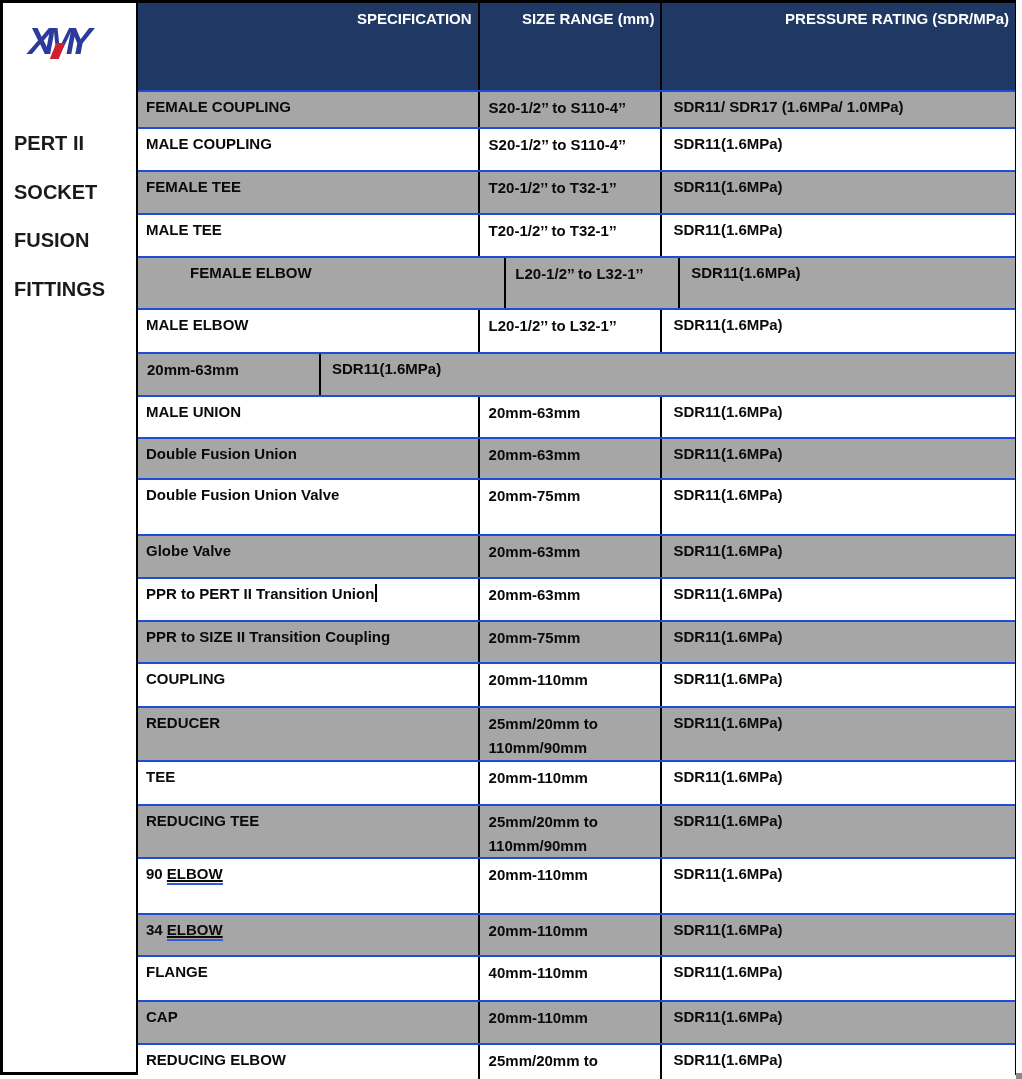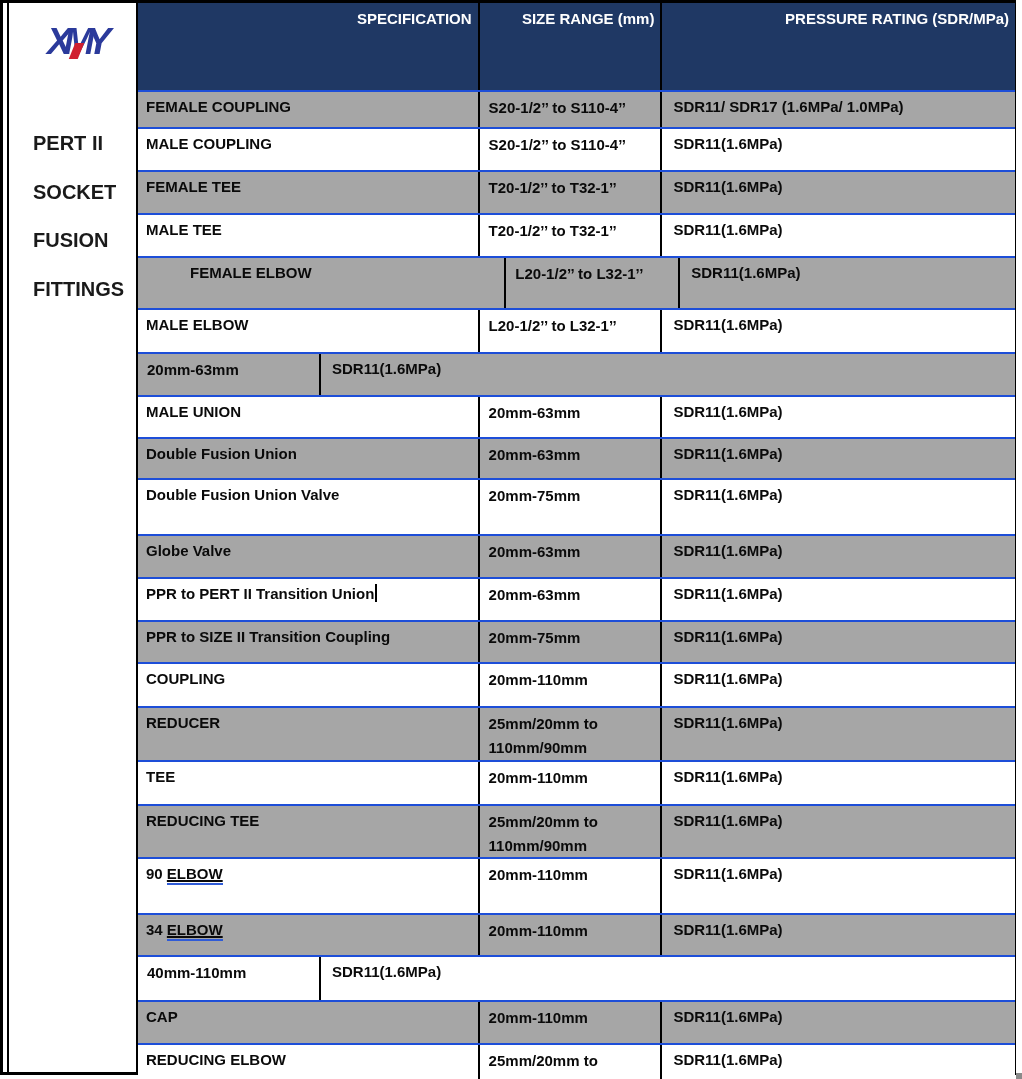--- a/index.html
+++ b/index.html
@@ -11,21 +11,21 @@
   .sheet{position:relative; width:1022px; height:1079px; background:#fff; overflow:hidden;}
 
   
   .b-top{position:absolute; left:0; top:0; width:1016px; height:3px; background:#000;}
   .b-left-outer{position:absolute; left:0; top:0; width:3px; height:1075px; background:#000;}
   .b-left-inner{position:absolute; left:7px; top:2px; width:2px; height:1071px; background:#000;}
   .b-bottom{position:absolute; left:3px; top:1072px; width:1013px; height:3px; background:#000;}
   .corner-mark{position:absolute; left:1016px; top:1073px; width:6px; height:6px; background:#8a8a8a;}
 
   
-  .sidebar{position:absolute; left:23px; top:3px; width:153px; height:1069px; background:#fff;}
+  .sidebar{position:absolute; left:4px; top:3px; width:153px; height:1069px; background:#fff;}
   .logo{position:absolute; left:20px; top:14px; width:90px; height:50px;}
   .logo-text{font-style:italic; font-weight:900; font-size:37px; letter-spacing:-8px;
              color:var(--logo-blue); line-height:50px; padding-left:4px;}
   .logo-red{position:absolute; left:29px; top:26px; width:9px; height:16px;
             background:var(--logo-red); transform:skewX(-22deg);}
   .side-title{position:absolute; left:10px; top:116px; width:116px;
               font-size:20px; font-weight:bold; color:#1a1a1a; line-height:48.5px; white-space:nowrap;}
 
   
   .tablewrap{position:absolute; left:136px; top:3px; width:880px; height:1069px;
@@ -202,20 +202,21 @@
           <div class="cell c3"><span>SDR11(1.6MPa)</span></div>
         </div>
         <div class="row shaded" style="height: 42px;">
           <div class="cell c1"><span>34 </span><span class="uline">ELBOW</span></div>
           <div class="cell c2">
             <span class="sline">20mm-110mm</span>
           </div>
           <div class="cell c3"><span>SDR11(1.6MPa)</span></div>
         </div>
         <div class="row" style="height: 45px;">
+          <div class="cell c1"><span>FLANGE</span></div>
           <div class="cell c2">
             <span class="sline">40mm-110mm</span>
           </div>
           <div class="cell c3"><span>SDR11(1.6MPa)</span></div>
         </div>
         <div class="row shaded" style="height: 43px;">
           <div class="cell c1"><span>CAP</span></div>
           <div class="cell c2">
             <span class="sline">20mm-110mm</span>
           </div>

